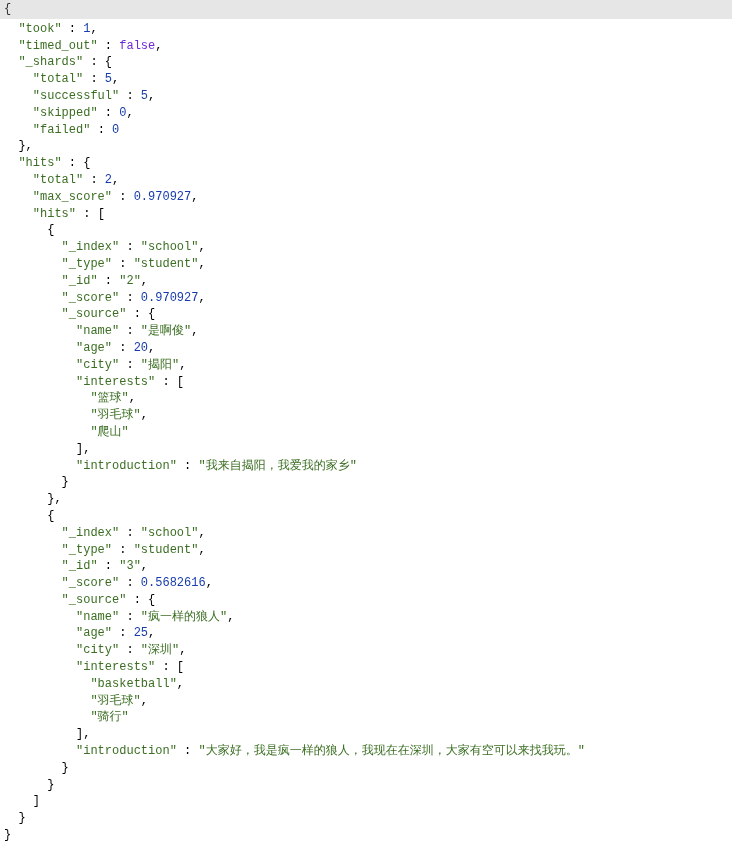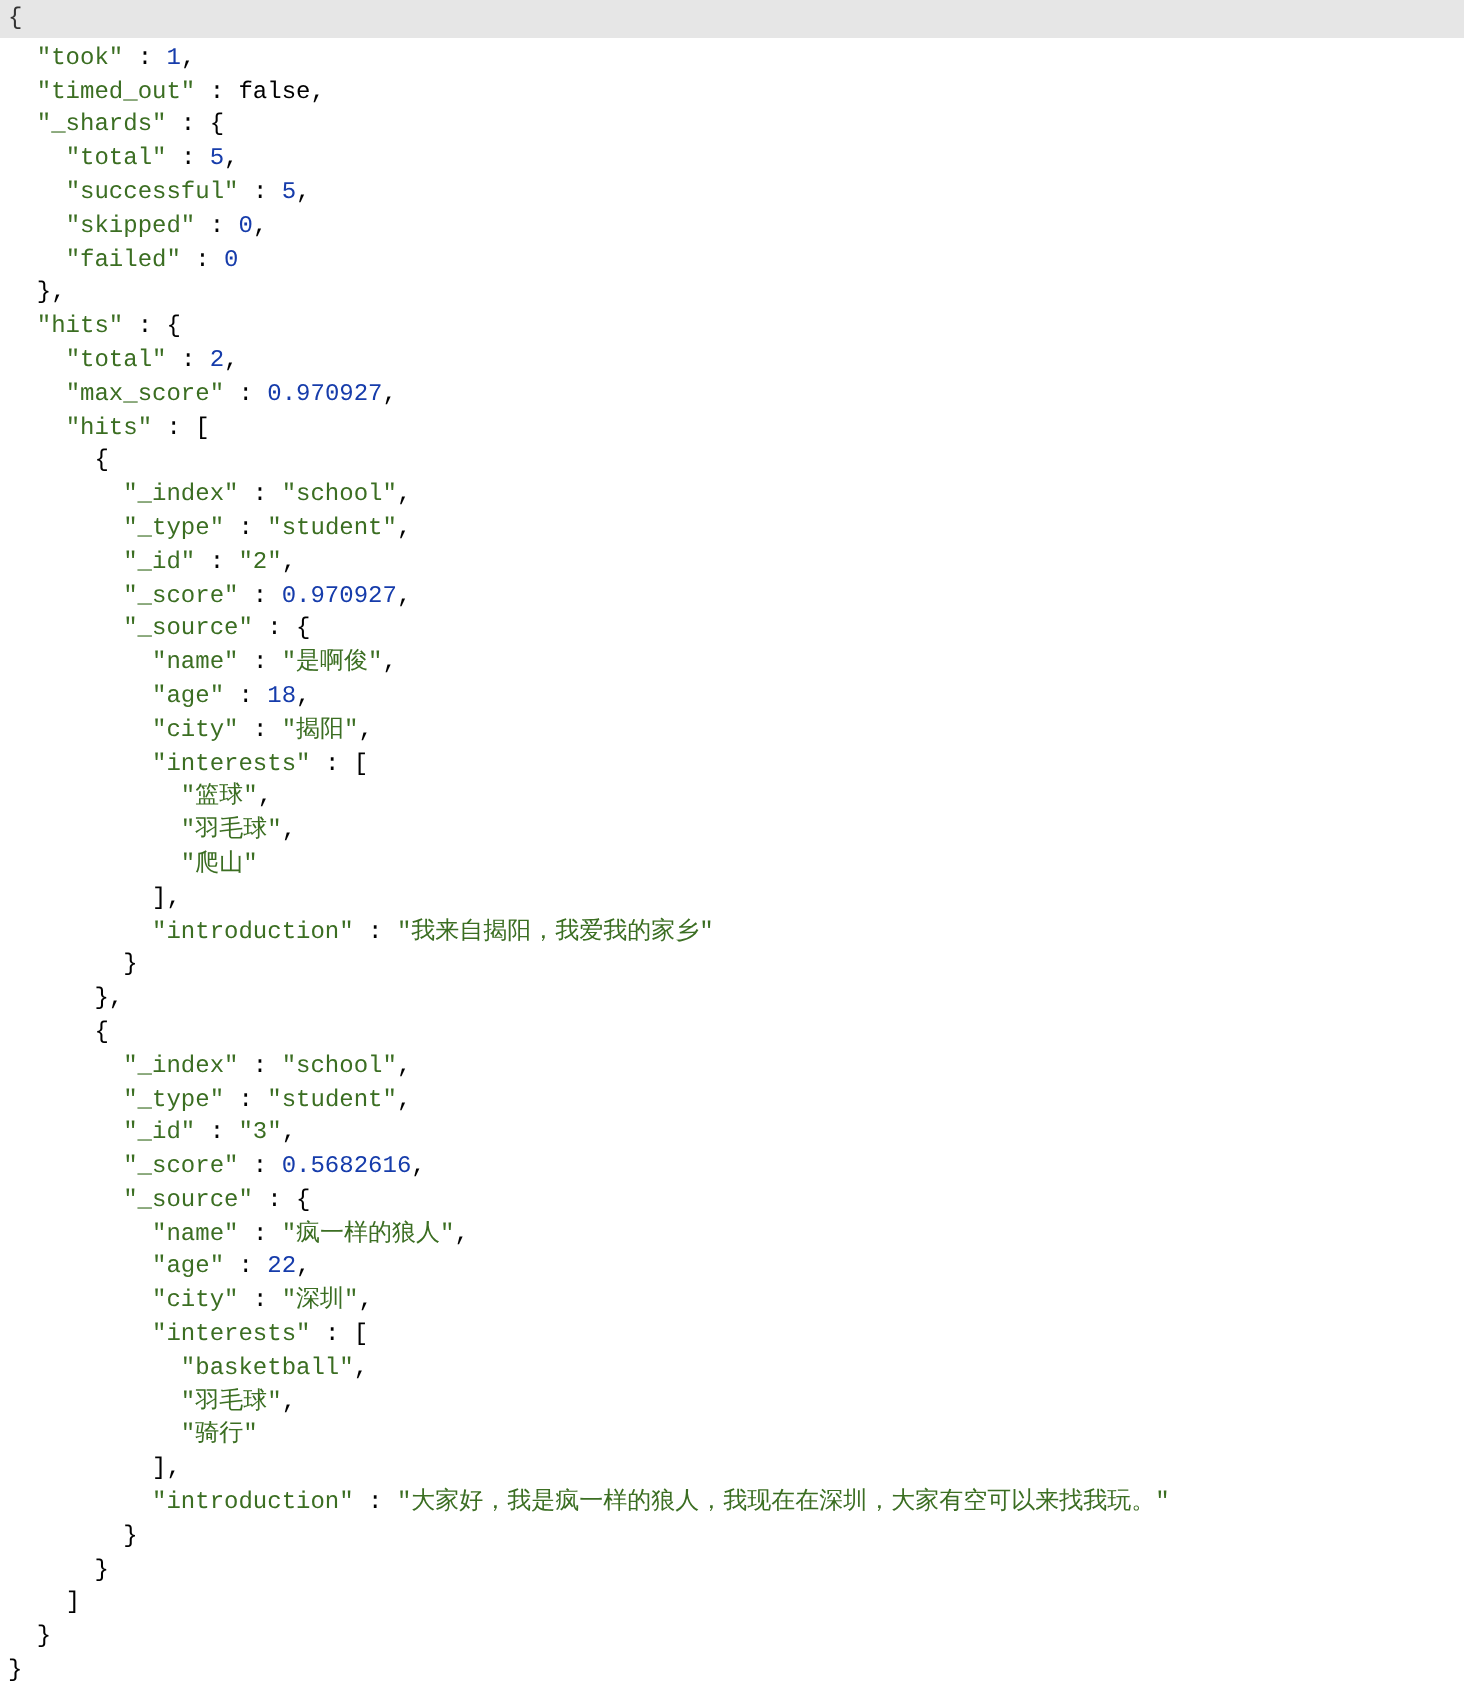--- a/index.html
+++ b/index.html
@@ -21,21 +21,21 @@
     margin: 0;
     padding: 2px 4px 6px 4px;
     font-family: inherit;
     white-space: pre;
   }
   .brace  { color: #000; }
   .key    { color: #3b6e22; }  
   .colon  { color: #000; }
   .strlit { color: #3b6e22; }  
   .numlit { color: #163cab; }  
-  .boollit{ color: #000000; }  
+  .boollit{ color: #6d28d9; }  
   .comma  { color: #000; }
 </style>
 </head>
 <body>
 
 <div class="header-bar"><span>{</span></div>
 
 <pre>  <span class="key">"took"</span> <span class="colon">:</span> <span class="numlit">1</span><span class="comma">,</span>
   <span class="key">"timed_out"</span> <span class="colon">:</span> <span class="boollit">false</span><span class="comma">,</span>
   <span class="key">"_shards"</span> <span class="colon">:</span> <span class="brace">{</span>
@@ -48,38 +48,38 @@
     <span class="key">"total"</span> <span class="colon">:</span> <span class="numlit">2</span><span class="comma">,</span>
     <span class="key">"max_score"</span> <span class="colon">:</span> <span class="numlit">0.970927</span><span class="comma">,</span>
     <span class="key">"hits"</span> <span class="colon">:</span> <span class="brace">[</span>
       <span class="brace">{</span>
         <span class="key">"_index"</span> <span class="colon">:</span> <span class="strlit">"school"</span><span class="comma">,</span>
         <span class="key">"_type"</span> <span class="colon">:</span> <span class="strlit">"student"</span><span class="comma">,</span>
         <span class="key">"_id"</span> <span class="colon">:</span> <span class="strlit">"2"</span><span class="comma">,</span>
         <span class="key">"_score"</span> <span class="colon">:</span> <span class="numlit">0.970927</span><span class="comma">,</span>
         <span class="key">"_source"</span> <span class="colon">:</span> <span class="brace">{</span>
           <span class="key">"name"</span> <span class="colon">:</span> <span class="strlit">"是啊俊"</span><span class="comma">,</span>
-          <span class="key">"age"</span> <span class="colon">:</span> <span class="numlit">18</span><span class="comma">,</span>
+          <span class="key">"age"</span> <span class="colon">:</span> <span class="numlit">20</span><span class="comma">,</span>
           <span class="key">"city"</span> <span class="colon">:</span> <span class="strlit">"揭阳"</span><span class="comma">,</span>
           <span class="key">"interests"</span> <span class="colon">:</span> <span class="brace">[</span>
             <span class="strlit">"篮球"</span><span class="comma">,</span>
             <span class="strlit">"羽毛球"</span><span class="comma">,</span>
             <span class="strlit">"爬山"</span>
           <span class="brace">],</span>
           <span class="key">"introduction"</span> <span class="colon">:</span> <span class="strlit">"我来自揭阳，我爱我的家乡"</span>
         <span class="brace">}</span>
       <span class="brace">},</span>
       <span class="brace">{</span>
         <span class="key">"_index"</span> <span class="colon">:</span> <span class="strlit">"school"</span><span class="comma">,</span>
         <span class="key">"_type"</span> <span class="colon">:</span> <span class="strlit">"student"</span><span class="comma">,</span>
         <span class="key">"_id"</span> <span class="colon">:</span> <span class="strlit">"3"</span><span class="comma">,</span>
         <span class="key">"_score"</span> <span class="colon">:</span> <span class="numlit">0.5682616</span><span class="comma">,</span>
         <span class="key">"_source"</span> <span class="colon">:</span> <span class="brace">{</span>
           <span class="key">"name"</span> <span class="colon">:</span> <span class="strlit">"疯一样的狼人"</span><span class="comma">,</span>
-          <span class="key">"age"</span> <span class="colon">:</span> <span class="numlit">22</span><span class="comma">,</span>
+          <span class="key">"age"</span> <span class="colon">:</span> <span class="numlit">25</span><span class="comma">,</span>
           <span class="key">"city"</span> <span class="colon">:</span> <span class="strlit">"深圳"</span><span class="comma">,</span>
           <span class="key">"interests"</span> <span class="colon">:</span> <span class="brace">[</span>
             <span class="strlit">"basketball"</span><span class="comma">,</span>
             <span class="strlit">"羽毛球"</span><span class="comma">,</span>
             <span class="strlit">"骑行"</span>
           <span class="brace">],</span>
           <span class="key">"introduction"</span> <span class="colon">:</span> <span class="strlit">"大家好，我是疯一样的狼人，我现在在深圳，大家有空可以来找我玩。"</span>
         <span class="brace">}</span>
       <span class="brace">}</span>
     <span class="brace">]</span>

